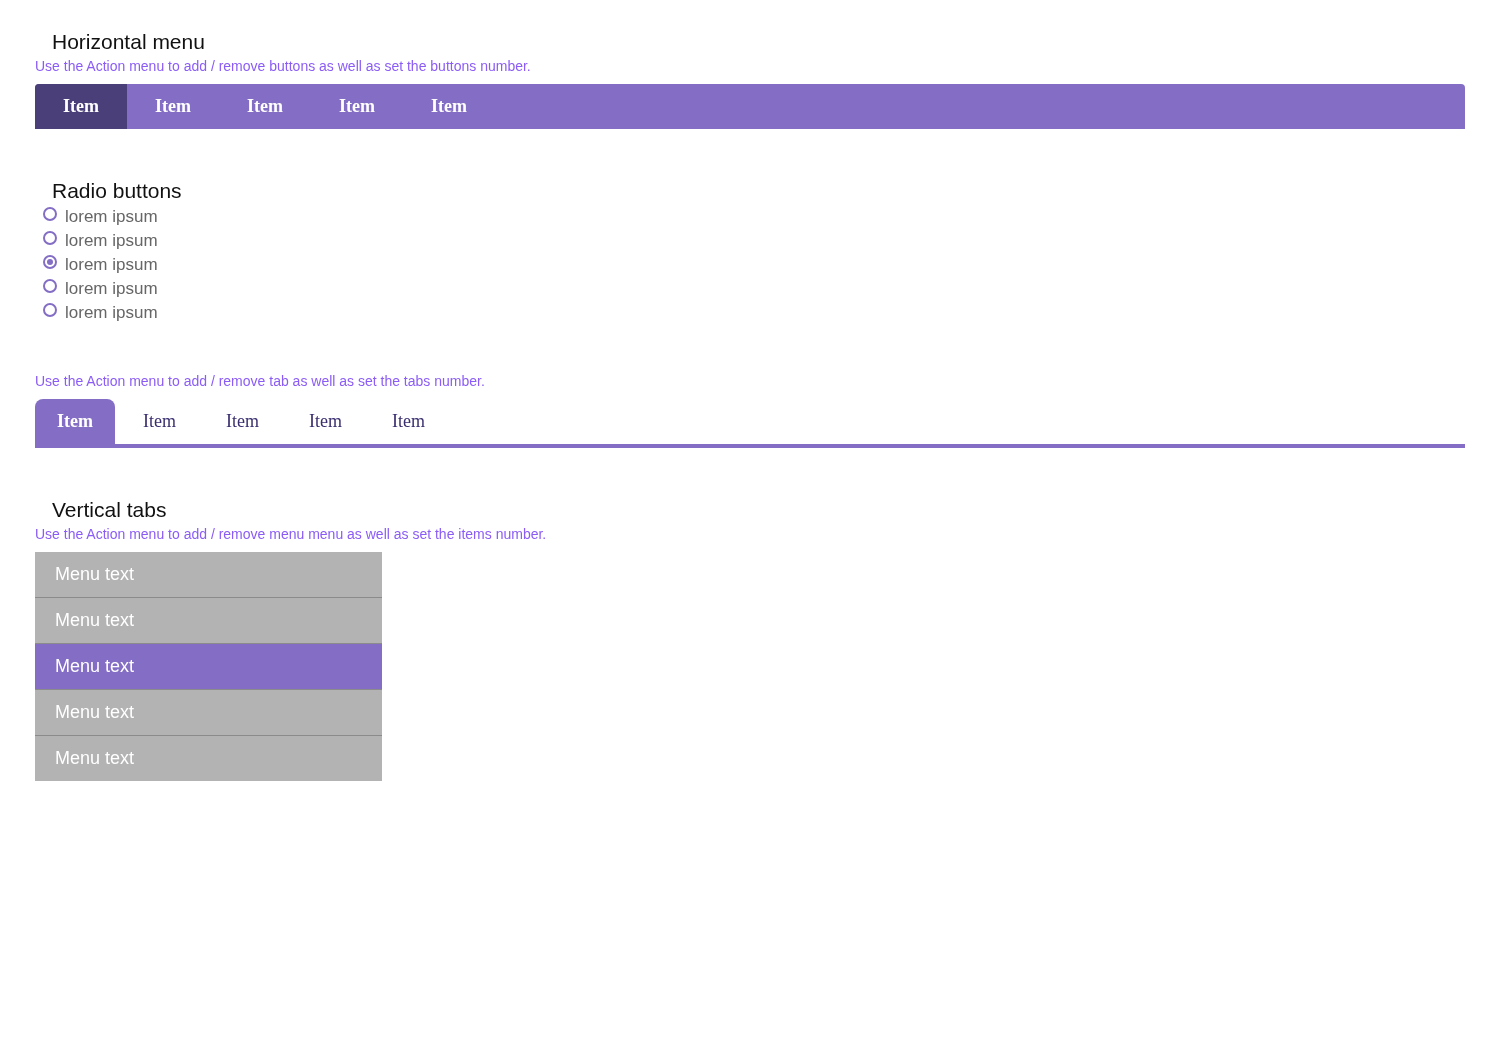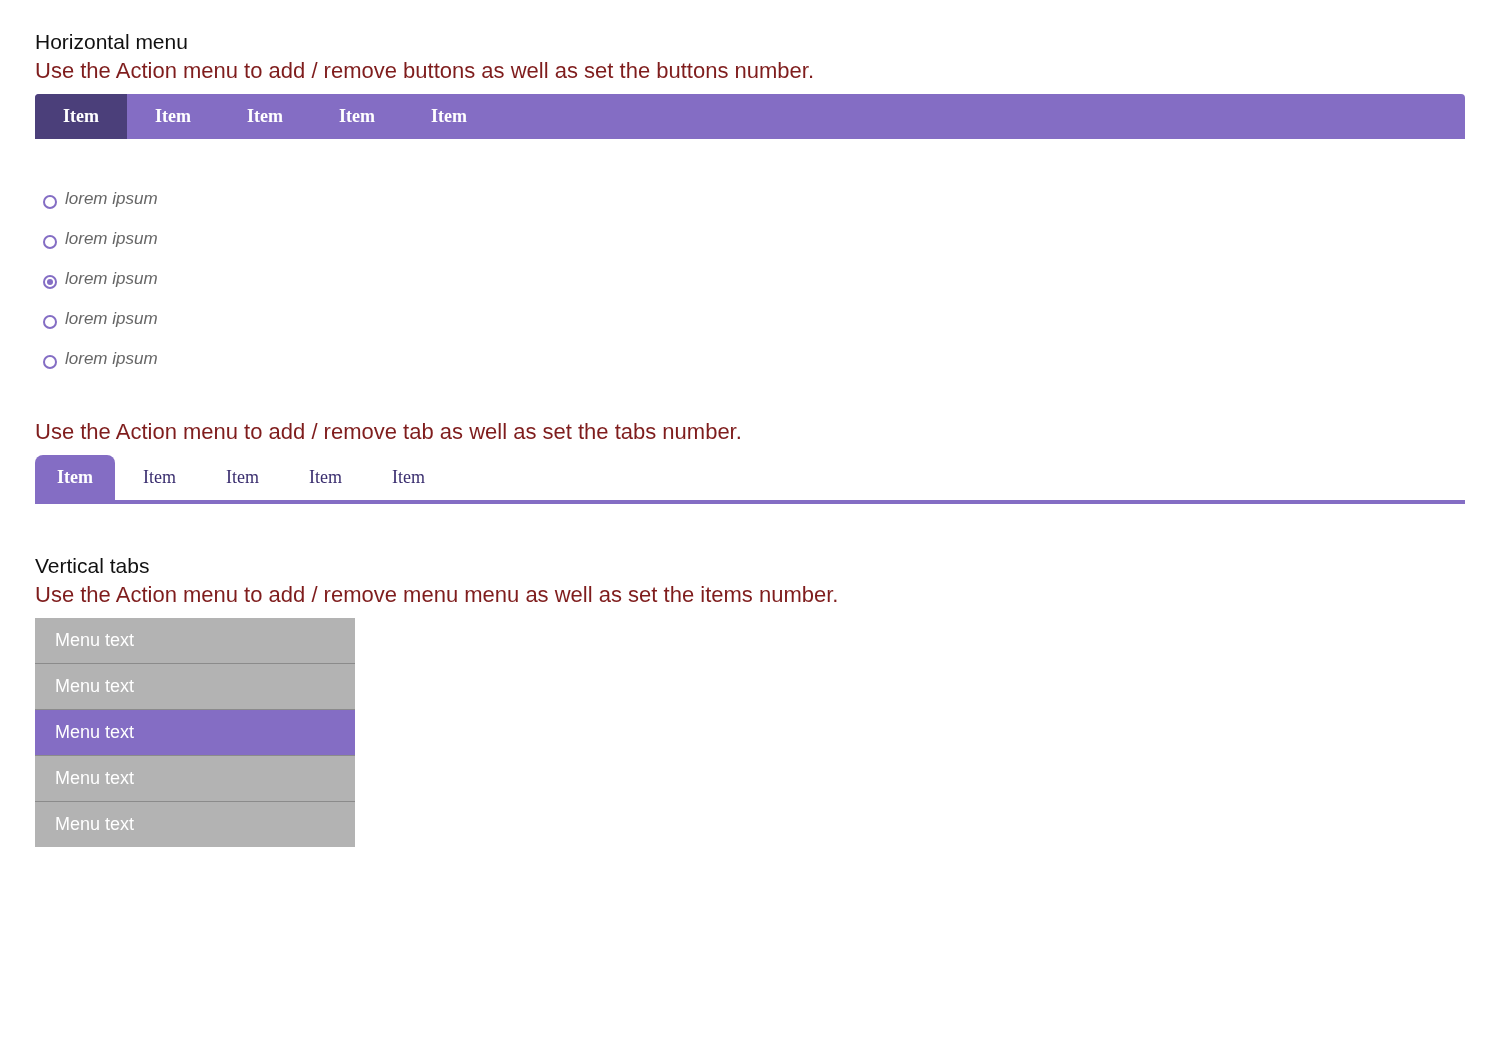--- a/index.html
+++ b/index.html
@@ -9,25 +9,25 @@
       background: #ffffff;
       color: #222;
     }
     .section {
       margin-bottom: 50px;
     }
     .section-title {
       font-size: 21px;
       font-weight: 500;
       color: #111;
-      margin: 0 0 4px 0;
+      margin: 0 0 4px 17px;
     }
     .section-desc {
-      font-size: 22px;
-      color: #7f1d1d;
+      font-size: 14px;
+      color: #8b5cf6;
       margin: 0 0 10px 0;
     }
     
     .hmenu {
       display: flex;
       background: #846dc4;
       border-radius: 4px 4px 0 0;
       overflow: hidden;
       width: 100%;
     }
@@ -41,24 +41,23 @@
     }
     .hmenu-item.active {
       background: #4b3f7a;
     }
     
     .radio-group {
       padding-left: 8px;
     }
     .radio-item {
       display: flex;
-      align-items: flex-end;
-      margin: 20px 0;
+      align-items: flex-start;
+      margin: 4px 0;
       cursor: pointer;
-      font-style: italic;
     }
     .radio-circle {
       width: 14px;
       height: 14px;
       border: 2px solid #846dc4;
       border-radius: 50%;
       margin-right: 8px;
       position: relative;
       box-sizing: border-box;
     }
@@ -91,21 +90,21 @@
       margin-right: 6px;
     }
     .tab-item.active {
       background: #846dc4;
       color: #ffffff;
       font-weight: 600;
       border-radius: 8px 8px 0 0;
     }
     
     .vmenu {
-      width: 320px;
+      width: 347px;
     }
     .vmenu-item {
       background: #b3b3b3;
       color: #ffffff;
       padding: 12px 20px;
       font-size: 18px;
       border-bottom: 1px solid #8b8b8b;
       cursor: pointer;
       font-weight: 500;
     }
@@ -125,20 +124,21 @@
   <div class="hmenu">
     <div class="hmenu-item active">Item</div>
     <div class="hmenu-item">Item</div>
     <div class="hmenu-item">Item</div>
     <div class="hmenu-item">Item</div>
     <div class="hmenu-item">Item</div>
   </div>
 </div>
 
 <div class="section">
+  <h2 class="section-title">Radio buttons</h2>
   <div class="radio-group">
     <div class="radio-item">
       <span class="radio-circle"></span>
       <span class="radio-label">lorem ipsum</span>
     </div>
     <div class="radio-item">
       <span class="radio-circle"></span>
       <span class="radio-label">lorem ipsum</span>
     </div>
     <div class="radio-item selected">

